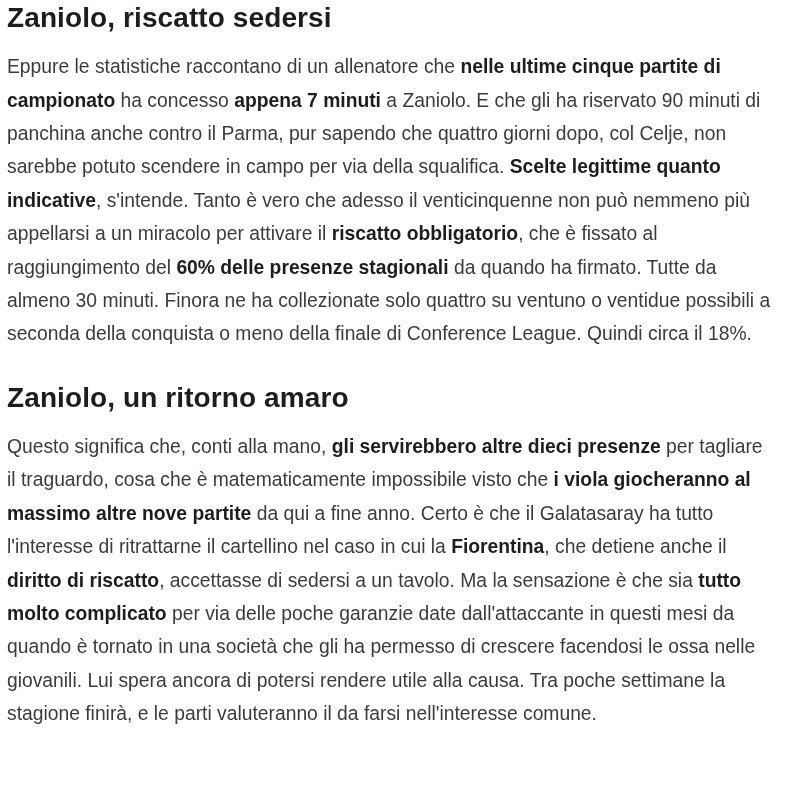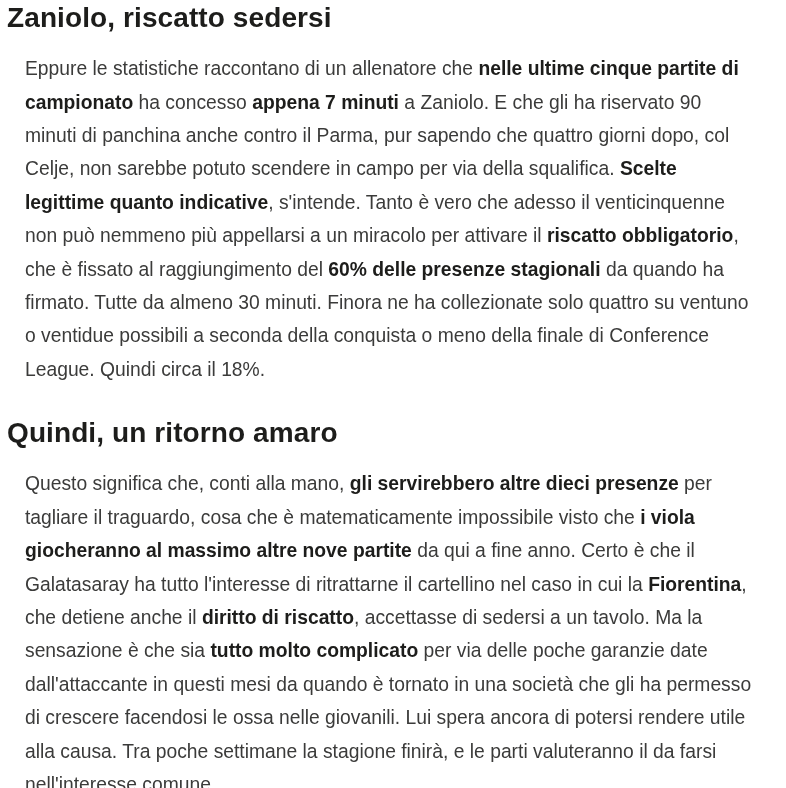--- a/index.html
+++ b/index.html
@@ -20,21 +20,21 @@
   }
   .section-heading {
     margin: 0 0 16px 0;
     font-size: 28px;
     line-height: 1.15;
     font-weight: 800;
     letter-spacing: 0.1px;
     color: var(--heading-color, #1d1d1b);
   }
   .section-paragraph {
-    margin: 18px;
+    margin: 0;
     font-size: 19.3px;
     line-height: 33.4px;
     font-weight: 400;
     color: var(--body-color, #3b3b3a);
   }
   .section-paragraph strong {
     font-weight: 700;
     color: var(--bold-color, #1d1d1b);
   }
   .article-section + .article-section {
@@ -45,17 +45,17 @@
 <body style="background: rgb(255, 255, 255); --heading-color: #1d1d1b; --body-color: #3b3b3a; --bold-color: #1d1d1b;">
 
 <article class="article">
 
   <section class="article-section">
     <h2 class="section-heading">Zaniolo, riscatto sedersi</h2>
     <p class="section-paragraph"><span>Eppure le statistiche raccontano di un allenatore che </span><strong>nelle ultime cinque partite di campionato</strong><span> ha concesso </span><strong>appena 7 minuti</strong><span> a Zaniolo. E che gli ha riservato 90 minuti di panchina anche contro il Parma, pur sapendo che quattro giorni dopo, col Celje, non sarebbe potuto scendere in campo per via della squalifica. </span><strong>Scelte legittime quanto indicative</strong><span>, s'intende. Tanto è vero che adesso il venticinquenne non può nemmeno più appellarsi a un miracolo per attivare il </span><strong>riscatto obbligatorio</strong><span>, che è fissato al raggiungimento del </span><strong>60% delle presenze stagionali</strong><span> da quando ha firmato. Tutte da almeno 30 minuti. Finora ne ha collezionate solo quattro su ventuno o ventidue possibili a seconda della conquista o meno della finale di Conference League. Quindi circa il 18%.</span></p>
   </section>
 
   <section class="article-section">
-    <h2 class="section-heading">Quindi, un ritorno amaro</h2>
+    <h2 class="section-heading">Zaniolo, un ritorno amaro</h2>
     <p class="section-paragraph"><span>Questo significa che, conti alla mano, </span><strong>gli servirebbero altre dieci presenze</strong><span> per tagliare il traguardo, cosa che è matematicamente impossibile visto che </span><strong>i viola giocheranno al massimo altre nove partite</strong><span> da qui a fine anno. Certo è che il Galatasaray ha tutto l'interesse di ritrattarne il cartellino nel caso in cui la </span><strong>Fiorentina</strong><span>, che detiene anche il </span><strong>diritto di riscatto</strong><span>, accettasse di sedersi a un tavolo. Ma la sensazione è che sia </span><strong>tutto molto complicato</strong><span> per via delle poche garanzie date dall'attaccante in questi mesi da quando è tornato in una società che gli ha permesso di crescere facendosi le ossa nelle giovanili. Lui spera ancora di potersi rendere utile alla causa. Tra poche settimane la stagione finirà, e le parti valuteranno il da farsi nell'interesse comune.</span></p>
   </section>
 
 </article>
 
 </body></html>

